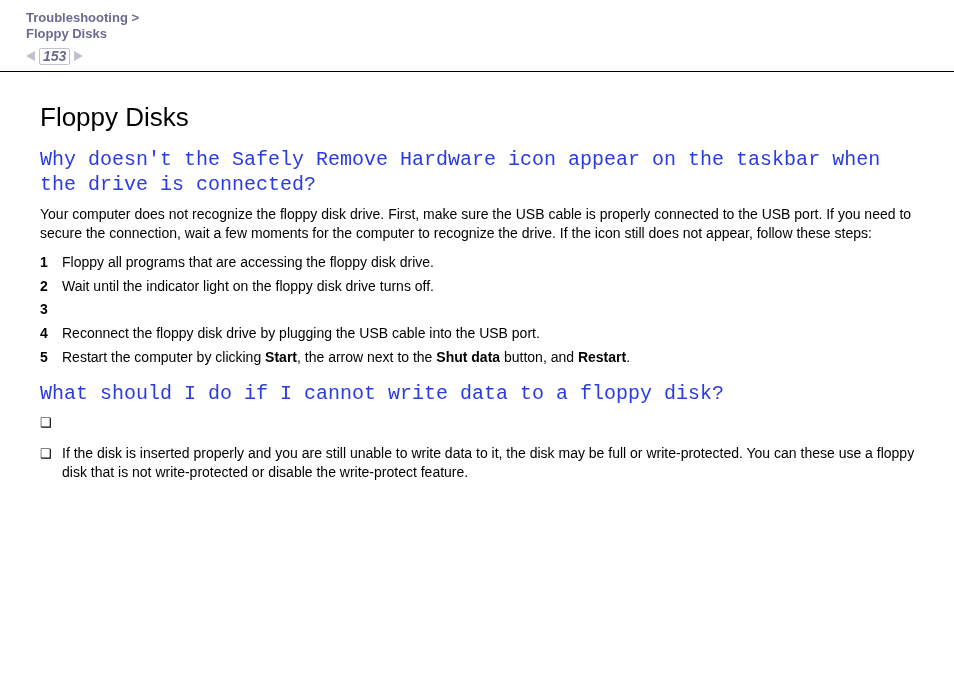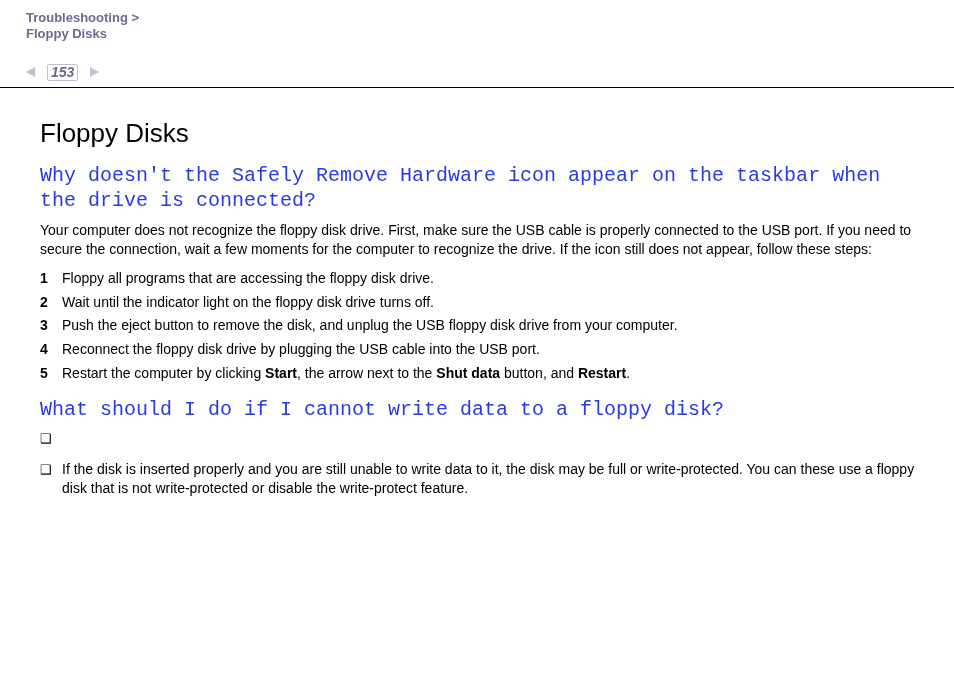--- a/index.html
+++ b/index.html
@@ -23,22 +23,22 @@
   }
   .breadcrumb {
     color: #6b6b8f;
     font-weight: bold;
     font-size: 13px;
     line-height: 1.25;
   }
   .page-nav {
     display: flex;
     align-items: center;
-    gap: 12px;
-    margin-top: 21px;
+    gap: 4px;
+    margin-top: 5px;
     text-align: center;
   }
   .page-num {
     color: #6b6b8f;
     font-weight: bold;
     font-style: italic;
     font-size: 14px;
   }
   .arrow-left, .arrow-right {
     width: 0; height: 0;
@@ -136,21 +136,20 @@
     <li>
       <span class="num">1</span>
       <span>Floppy all programs that are accessing the floppy disk drive.</span>
     </li>
     <li>
       <span class="num">2</span>
       <span>Wait until the indicator light on the floppy disk drive turns off.</span>
     </li>
     <li>
       <span class="num">3</span>
-      <span>Push the eject button to remove the disk, and unplug the USB floppy disk drive from your computer.</span>
     </li>
     <li>
       <span class="num">4</span>
       <span>Reconnect the floppy disk drive by plugging the USB cable into the USB port.</span>
     </li>
     <li>
       <span class="num">5</span>
       <span>
         <span>Restart the computer by clicking </span><b>Start</b><span>, the arrow next to the </span><b>Shut data</b><span> button, and </span><b>Restart</b><span>.</span>
       </span>

